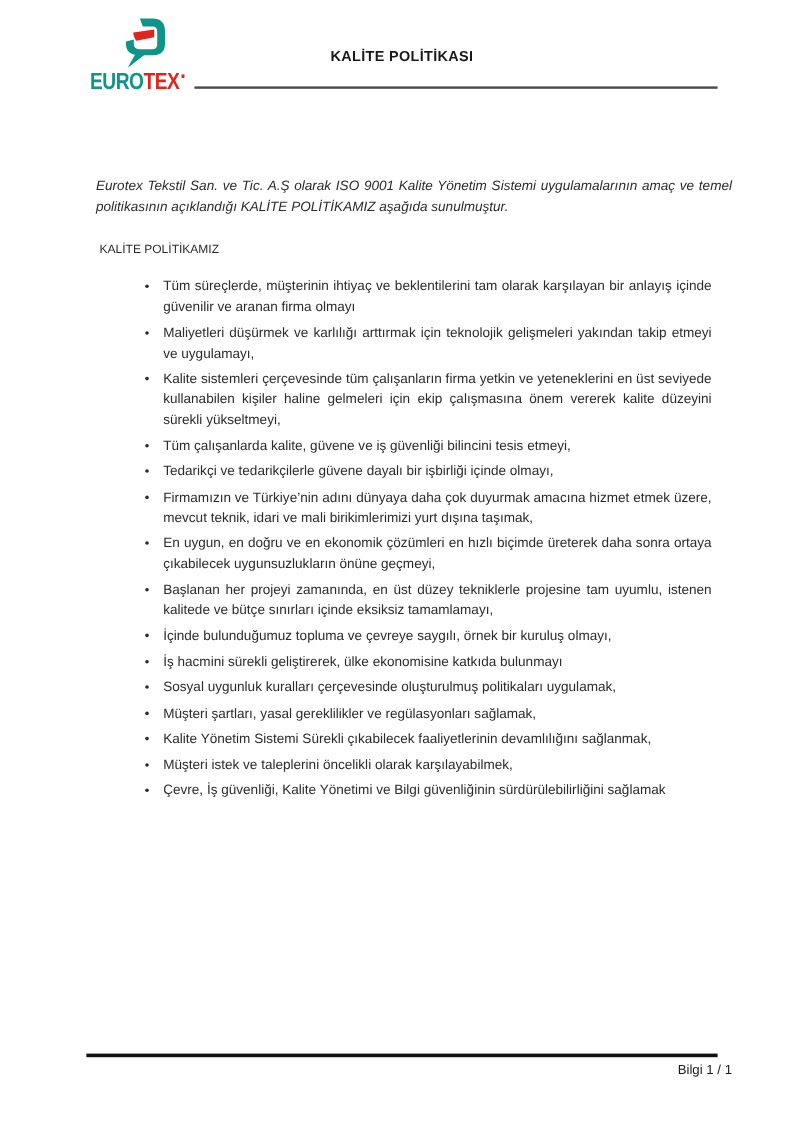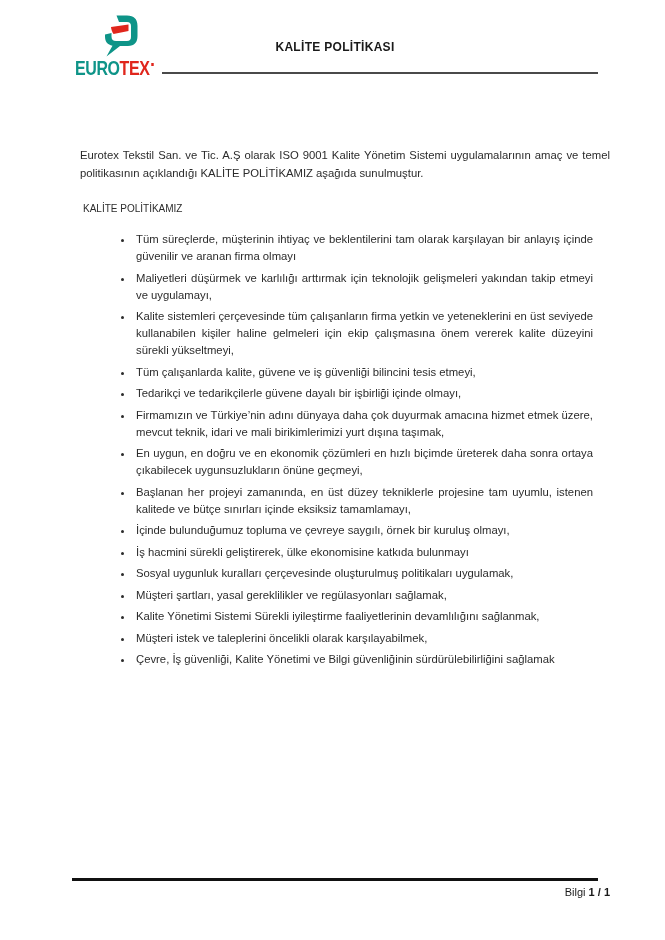--- a/index.html
+++ b/index.html
@@ -73,20 +73,21 @@
     position: absolute;
     left: 80px;
     top: 146px;
     width: 530px;
     font-size: 11.3px;
   }
   .intro {
     margin: 0;
     line-height: 18px;
     text-align: justify;
+    font-style: italic;
   }
   .section-heading {
     margin: 21px 0 7px 3px;
     font-size: 10px;
     font-weight: normal;
     color: #2b2b2b;
   }
   .bullet-list {
     margin: 17px;
     padding-left: 37px;
@@ -112,21 +113,21 @@
     height: 3px;
     background: #111111;
   }
   .page-number {
     position: absolute;
     right: 55px;
     top: 886px;
     font-size: 11px;
     color: #1a1a1a;
   }
-  .page-number b { font-weight: bold; }
+  .page-number b { font-weight: normal; }
 </style>
 </head>
 <body>
 
 <div class="page">
 
   <div class="logo">
     <svg class="logo-icon" width="36" height="42" viewBox="0 0 36 42" aria-hidden="true">
       <path fill="var(--teal, #0E9488)" d="M13.5,0.5 L24,0.5 C31,0.5 34.5,4 34.5,11 L34.5,21
                C34.5,27.5 31.5,30.8 25,31 L17,31 L3.5,41.5
@@ -150,21 +151,21 @@
         <li>Kalite sistemleri çerçevesinde tüm çalışanların firma yetkin ve yeteneklerini en üst seviyede kullanabilen kişiler haline gelmeleri için ekip çalışmasına önem vererek kalite düzeyini sürekli yükseltmeyi,</li>
         <li>Tüm çalışanlarda kalite, güvene ve iş güvenliği bilincini tesis etmeyi,</li>
         <li>Tedarikçi ve tedarikçilerle güvene dayalı bir işbirliği içinde olmayı,</li>
         <li>Firmamızın ve Türkiye’nin adını dünyaya daha çok duyurmak amacına hizmet etmek üzere, mevcut teknik, idari ve mali birikimlerimizi yurt dışına taşımak,</li>
         <li>En uygun, en doğru ve en ekonomik çözümleri en hızlı biçimde üreterek daha sonra ortaya çıkabilecek uygunsuzlukların önüne geçmeyi,</li>
         <li>Başlanan her projeyi zamanında, en üst düzey tekniklerle projesine tam uyumlu, istenen kalitede ve bütçe sınırları içinde eksiksiz tamamlamayı,</li>
         <li>İçinde bulunduğumuz topluma ve çevreye saygılı, örnek bir kuruluş olmayı,</li>
         <li>İş hacmini sürekli geliştirerek, ülke ekonomisine katkıda bulunmayı</li>
         <li>Sosyal uygunluk kuralları çerçevesinde oluşturulmuş politikaları uygulamak,</li>
         <li>Müşteri şartları, yasal gereklilikler ve regülasyonları sağlamak,</li>
-        <li>Kalite Yönetimi Sistemi Sürekli iyileştirme faaliyetlerinin devamlılığını sağlanmak,</li>
+        <li>Kalite Yönetim Sistemi Sürekli çıkabilecek faaliyetlerinin devamlılığını sağlanmak,</li>
         <li>Müşteri istek ve taleplerini öncelikli olarak karşılayabilmek,</li>
         <li>Çevre, İş güvenliği, Kalite Yönetimi ve Bilgi güvenliğinin sürdürülebilirliğini sağlamak</li>
       </ul>
   </div>
 
   <div class="footer-rule"></div>
   <div class="page-number"><span>Bilgi</span>&nbsp;<b>1 / 1</b></div>
 
 </div>
 

